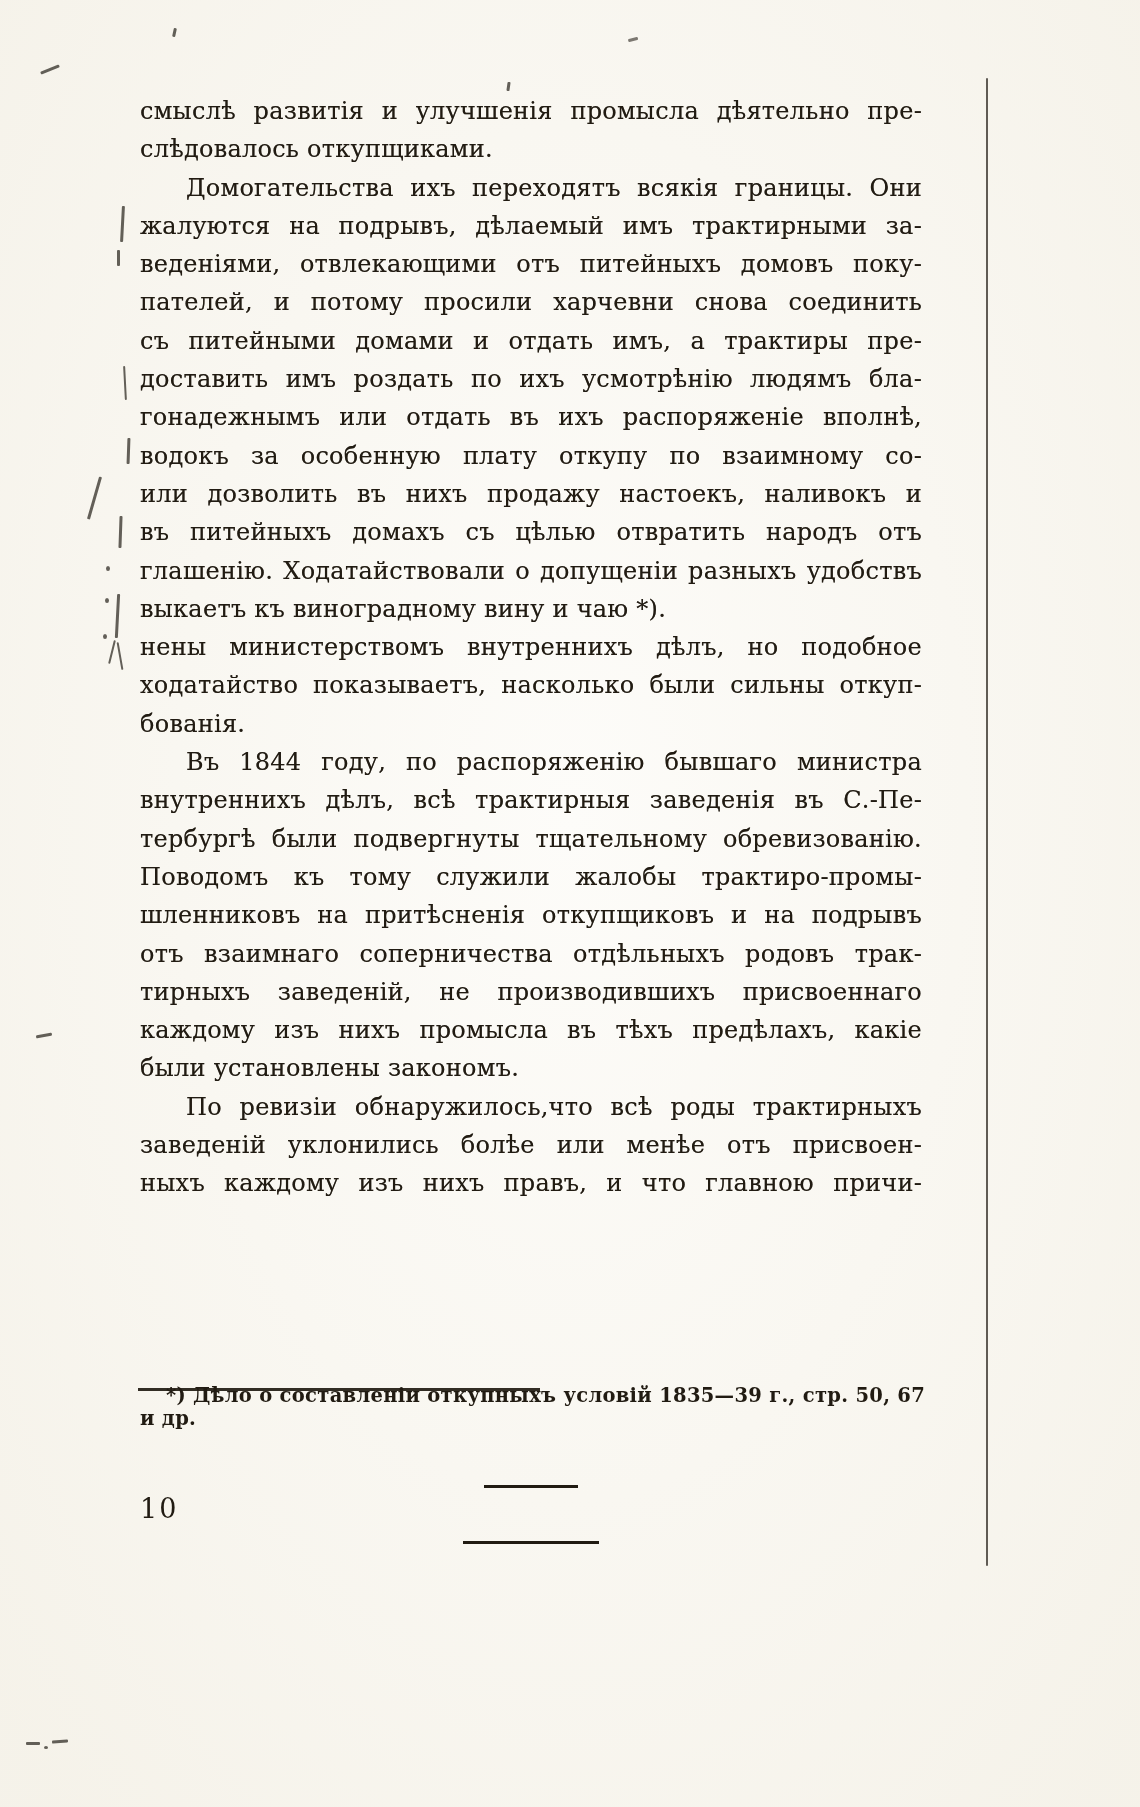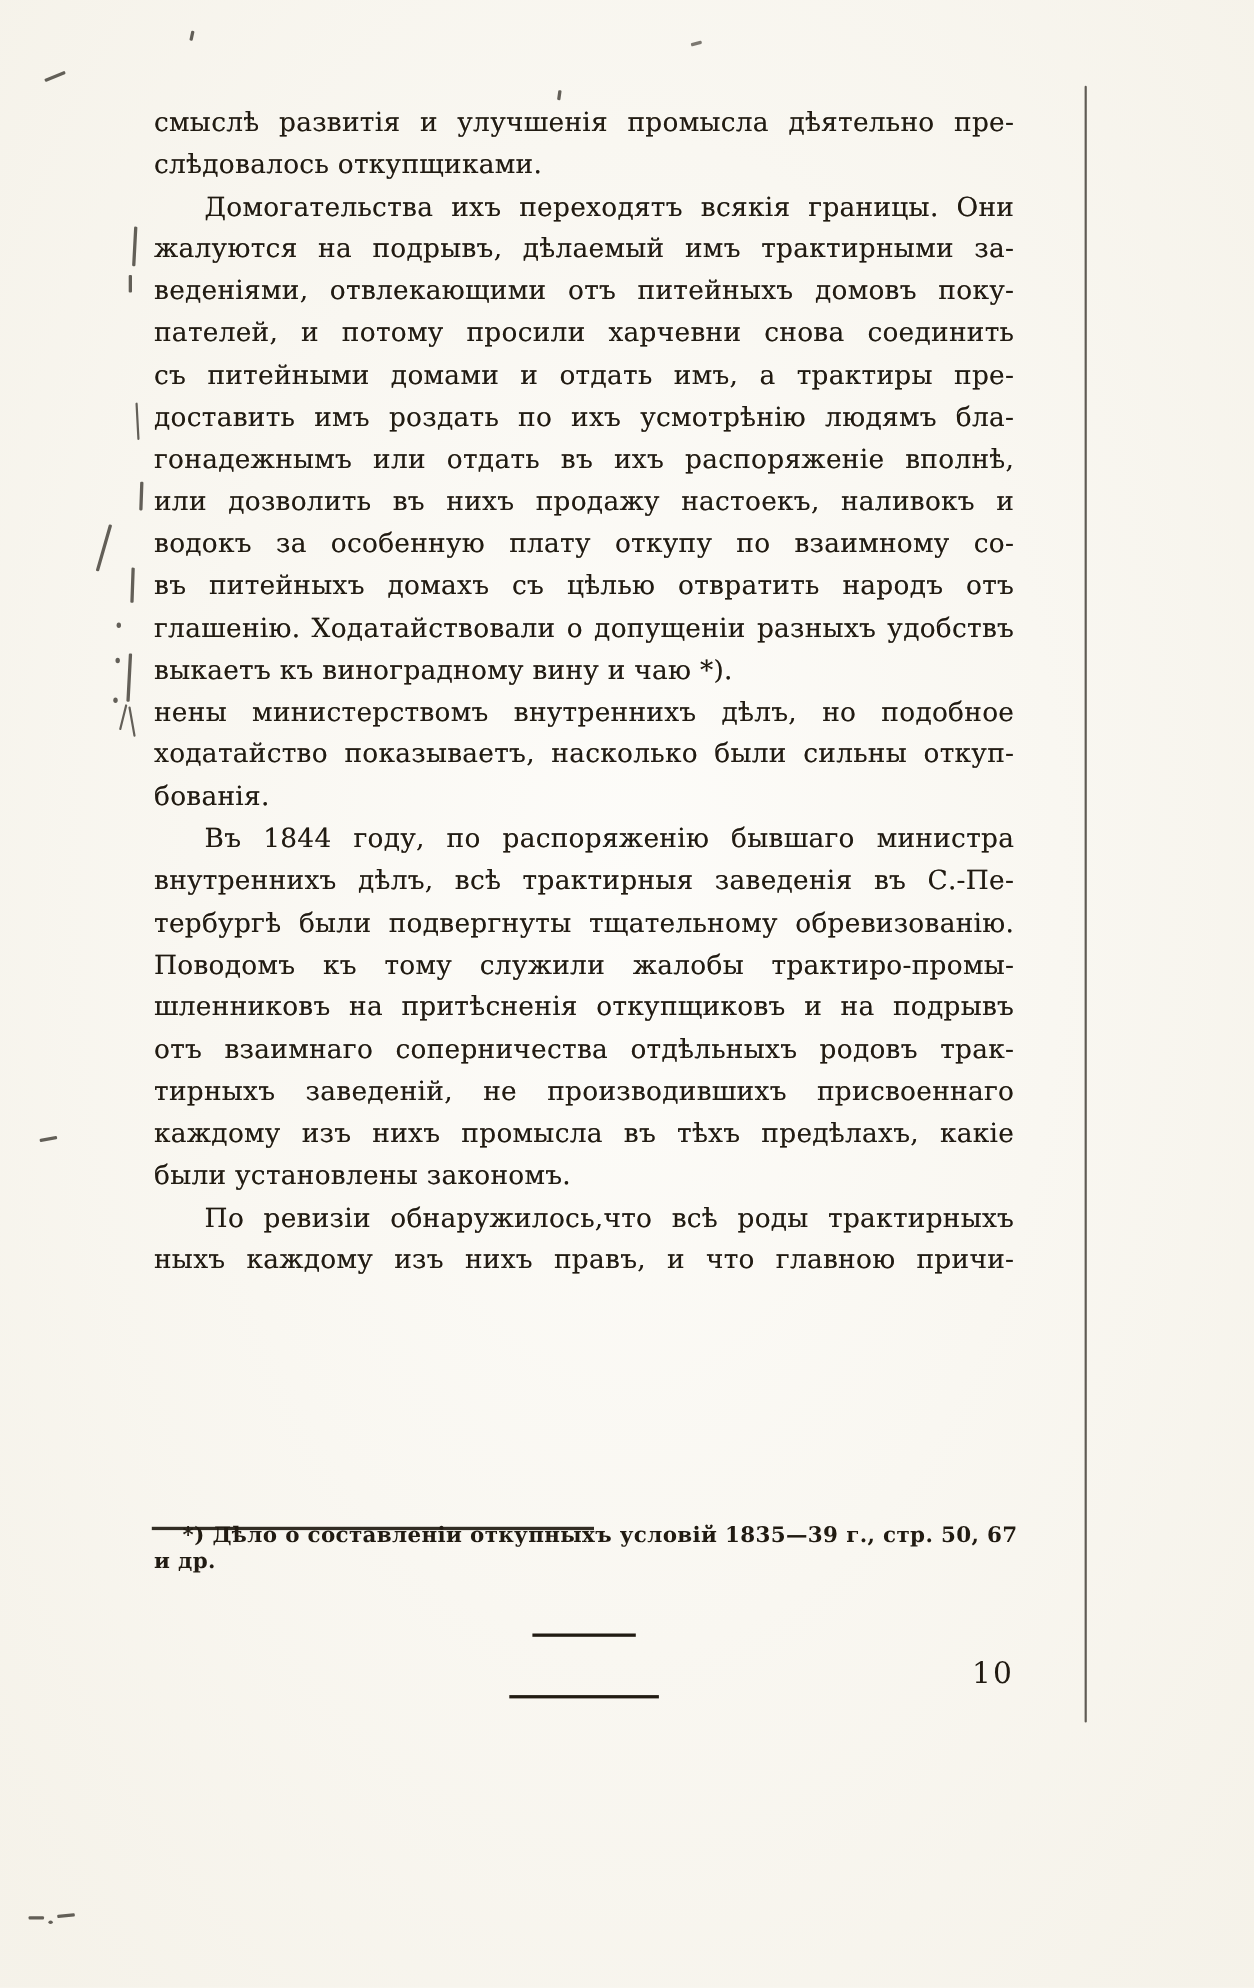--- a/index.html
+++ b/index.html
@@ -24,21 +24,21 @@
   }
   .line.last{text-align-last:left;-moz-text-align-last:left;}
   .line.first{text-indent:46px;}
 
   .footnote-rule{position:absolute;left:138px;top:1388px;width:402px;height:3px;background:var(--ink);opacity:0.92;}
   .footnote{
     position:absolute;left:140px;top:1384px;width:792px;
     font-size:19.5px;font-weight:bold;letter-spacing:0.3px;text-indent:26px;
   }
   .pn-rule-top{position:absolute;left:484px;top:1485px;width:94px;height:3px;background:var(--ink);}
-  .page-number{position:absolute;left:140px;top:1493px;width:782px;text-align:right;font-size:27px;letter-spacing:2px;margin-top:13px;}
+  .page-number{position:absolute;left:140px;top:1493px;width:782px;text-align:left;font-size:27px;letter-spacing:2px;}
   .pn-rule-bottom{position:absolute;left:463px;top:1541px;width:136px;height:3px;background:var(--ink);}
 
   
   .a{position:absolute;background:var(--mark);border-radius:1px;opacity:0.78;}
   #art-right-line{left:986px;top:78px;width:2px;height:1488px;opacity:0.8;}
   #art-tl-dash{left:40px;top:68px;width:20px;height:3px;transform:rotate(-22deg);}
   #art-apo1{left:173px;top:28px;width:3px;height:9px;transform:rotate(12deg);}
   #art-apo2{left:507px;top:82px;width:3px;height:9px;transform:rotate(8deg);}
   #art-apo3{left:628px;top:38px;width:10px;height:2.5px;transform:rotate(-15deg);opacity:0.65;}
   #art-m1{left:121px;top:206px;width:2.5px;height:36px;transform:rotate(3deg);}
@@ -69,22 +69,22 @@
   </section>
 
   <section class="para">
     <div class="line first">Домогательства ихъ переходятъ всякія границы. Они</div>
     <div class="line">жалуются на подрывъ, дѣлаемый имъ трактирными за-</div>
     <div class="line">веденіями, отвлекающими отъ питейныхъ домовъ поку-</div>
     <div class="line">пателей, и потому просили харчевни снова соединить</div>
     <div class="line">съ питейными домами и отдать имъ, а трактиры пре-</div>
     <div class="line">доставить имъ роздать по ихъ усмотрѣнію людямъ бла-</div>
     <div class="line">гонадежнымъ или отдать въ ихъ распоряженіе вполнѣ,</div>
+    <div class="line">водокъ за особенную плату откупу по взаимному со-</div>
     <div class="line">или дозволить въ нихъ продажу настоекъ, наливокъ и</div>
-    <div class="line">водокъ за особенную плату откупу по взаимному со-</div>
     <div class="line">въ питейныхъ домахъ съ цѣлью отвратить народъ отъ</div>
     <div class="line">глашенію. Ходатайствовали о допущеніи разныхъ удобствъ</div>
     <div class="line last">выкаетъ къ виноградному вину и чаю *).</div>
   </section>
 
   <section class="para">
     <div class="line">нены министерствомъ внутреннихъ дѣлъ, но подобное</div>
     <div class="line">ходатайство показываетъ, насколько были сильны откуп-</div>
     <div class="line last">бованія.</div>
   </section>
@@ -96,20 +96,21 @@
     <div class="line">Поводомъ къ тому служили жалобы трактиро-промы-</div>
     <div class="line">шленниковъ на притѣсненія откупщиковъ и на подрывъ</div>
     <div class="line">отъ взаимнаго соперничества отдѣльныхъ родовъ трак-</div>
     <div class="line">тирныхъ заведеній, не производившихъ присвоеннаго</div>
     <div class="line">каждому изъ нихъ промысла въ тѣхъ предѣлахъ, какіе</div>
     <div class="line last">были установлены закономъ.</div>
   </section>
 
   <section class="para">
     <div class="line first">По ревизіи обнаружилось,что всѣ роды трактирныхъ</div>
+    <div class="line">заведеній уклонились болѣе или менѣе отъ присвоен-</div>
     <div class="line">ныхъ каждому изъ нихъ правъ, и что главною причи-</div>
   </section>
 
 </main>
 
 <div class="footnote-rule"></div>
 <div class="footnote">*) Дѣло о составленіи откупныхъ условій 1835—39 г., стр. 50, 67 и др.</div>
 
 <div class="pn-rule-top"></div>
 <div class="page-number">10</div>

